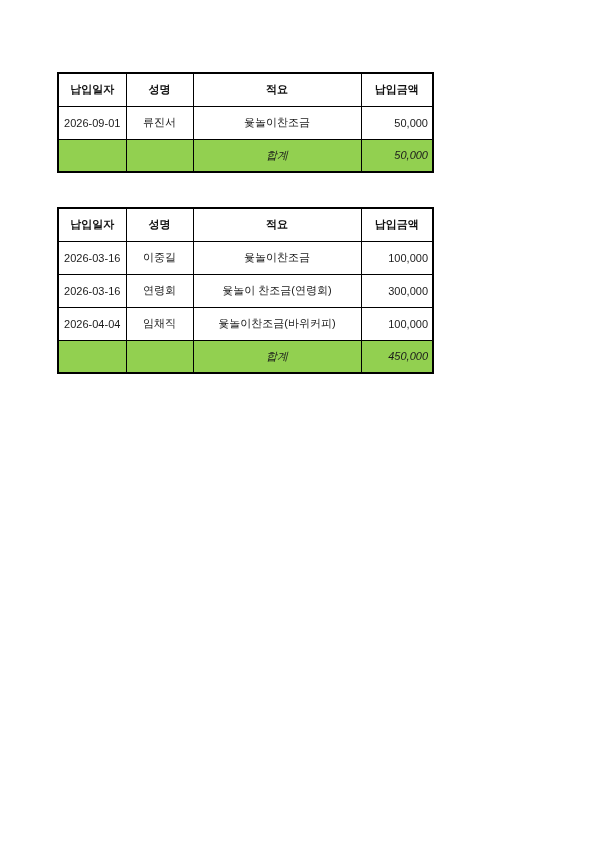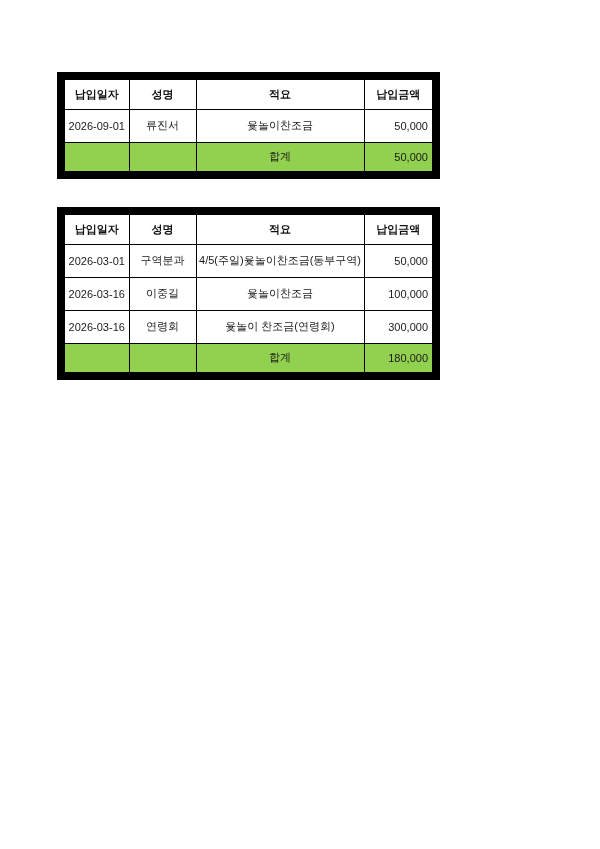--- a/index.html
+++ b/index.html
@@ -16,21 +16,21 @@
     width: 600px;
     height: 849px;
     background: #ffffff;
   }
   table.ledger {
     position: absolute;
     left: 57px;
     border-collapse: collapse;
     table-layout: fixed;
     width: 375px;
-    border: 8px solid #000000;
+    border: 2px solid #000000;
     background: #ffffff;
   }
   table.ledger.t1 { top: 72px; }
   table.ledger.t2 { top: 207px; }
   table.ledger th, table.ledger td {
     border: 1px solid #000000;
     height: 33px;
     font-size: 11px;
     text-align: center;
     vertical-align: middle;
@@ -38,21 +38,21 @@
     overflow: hidden;
     padding: 0 2px;
   }
   table.ledger th { font-weight: bold; color: #111111; }
   table.ledger col.c0 { width: 68px; }
   table.ledger col.c1 { width: 67px; }
   table.ledger col.c2 { width: 168px; }
   table.ledger col.c3 { width: 72px; }
   table.ledger td.num, table.ledger th.num-h { }
   table.ledger td.num { text-align: right; padding-right: 4px; padding-left: 17px; }
-  table.ledger tr.total-row td { background: var(--total-green, #92D050); }
+  table.ledger tr.total-row td { background: var(--total-green, #92D050); font-style: italic; }
 </style>
 </head>
 <body>
 
 <div class="page">
   <table class="ledger t1">
     <colgroup>
       <col class="c0">
         <col class="c1">
         <col class="c2">
@@ -92,38 +92,38 @@
     <thead>
         <tr>
           <th>납입일자</th>
           <th>성명</th>
           <th>적요</th>
           <th>납입금액</th>
         </tr>
       </thead>
     <tbody>
         <tr>
-          <td>2026-03-01</td>
-          <td>구역분과</td>
-          <td>4/5(주일)윷놀이찬조금(동부구역)</td>
-          <td class="num">50,000</td>
-        </tr>
-        <tr>
           <td>2026-03-16</td>
           <td>이중길</td>
           <td>윷놀이찬조금</td>
           <td class="num">100,000</td>
         </tr>
         <tr>
           <td>2026-03-16</td>
           <td>연령회</td>
           <td>윷놀이 찬조금(연령회)</td>
           <td class="num">300,000</td>
         </tr>
+        <tr>
+          <td>2026-04-04</td>
+          <td>임채직</td>
+          <td>윷놀이찬조금(바위커피)</td>
+          <td class="num">100,000</td>
+        </tr>
         <tr class="total-row">
           <td></td>
           <td></td>
           <td>합계</td>
-          <td class="num">180,000</td>
+          <td class="num">450,000</td>
         </tr>
       </tbody>
   </table>
 </div>
 
 </body></html>

